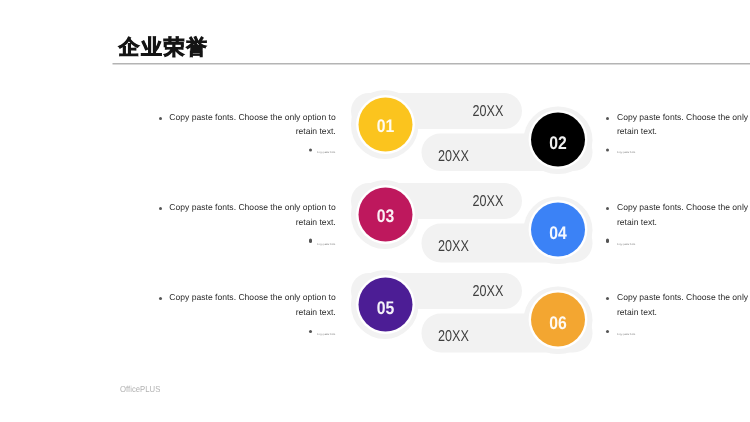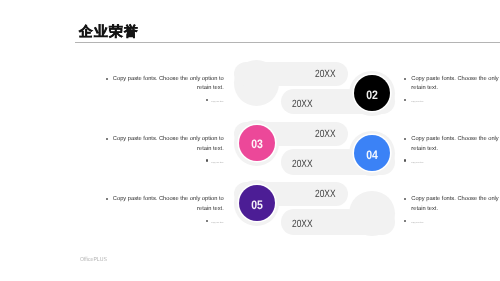--- a/index.html
+++ b/index.html
@@ -65,20 +65,23 @@
   <div class="title-rule"></div>
 
   <div id="rows">
       <div class="row" style="top: 55px;">
         <div class="halo halo-l"></div>
         <div class="halo halo-r"></div>
         <div class="cap cap-top"></div>
         <div class="cap cap-bot"></div>
         <div class="yr yr-top">20XX</div>
         <div class="yr yr-bot">20XX</div>
+        <div class="circ circ-l" style="background:#FBC41E">
+          <span class="circ-num">01</span>
+        </div>
         <div class="circ circ-r" style="background:#000000">
           <span class="circ-num">02</span>
         </div>
         <div class="side side-l">
           <p>Copy paste fonts. Choose the only option to retain text.</p>
           <p class="p2">Copy paste fonts.</p>
         </div>
         <div class="side side-r">
           <p>Copy paste fonts. Choose the only option to retain text.</p>
           <p class="p2">Copy paste fonts.</p>
@@ -88,21 +91,21 @@
         <span class="bull bull-r1"></span>
         <span class="bull bull-r2"></span>
       </div>
       <div class="row" style="top: 115.2px;">
         <div class="halo halo-l"></div>
         <div class="halo halo-r"></div>
         <div class="cap cap-top"></div>
         <div class="cap cap-bot"></div>
         <div class="yr yr-top">20XX</div>
         <div class="yr yr-bot">20XX</div>
-        <div class="circ circ-l" style="background:#ec4899">
+        <div class="circ circ-l" style="background:#be185d">
           <span class="circ-num">03</span>
         </div>
         <div class="circ circ-r" style="background:#3b82f6">
           <span class="circ-num">04</span>
         </div>
         <div class="side side-l">
           <p>Copy paste fonts. Choose the only option to retain text.</p>
           <p class="p2">Copy paste fonts.</p>
         </div>
         <div class="side side-r">
@@ -117,20 +120,23 @@
       <div class="row" style="top: 175.4px;">
         <div class="halo halo-l"></div>
         <div class="halo halo-r"></div>
         <div class="cap cap-top"></div>
         <div class="cap cap-bot"></div>
         <div class="yr yr-top">20XX</div>
         <div class="yr yr-bot">20XX</div>
         <div class="circ circ-l" style="background:#4c1d95">
           <span class="circ-num">05</span>
         </div>
+        <div class="circ circ-r" style="background:#F3A631">
+          <span class="circ-num">06</span>
+        </div>
         <div class="side side-l">
           <p>Copy paste fonts. Choose the only option to retain text.</p>
           <p class="p2">Copy paste fonts.</p>
         </div>
         <div class="side side-r">
           <p>Copy paste fonts. Choose the only option to retain text.</p>
           <p class="p2">Copy paste fonts.</p>
         </div>
         <span class="bull bull-l1"></span>
         <span class="bull bull-l2"></span>

